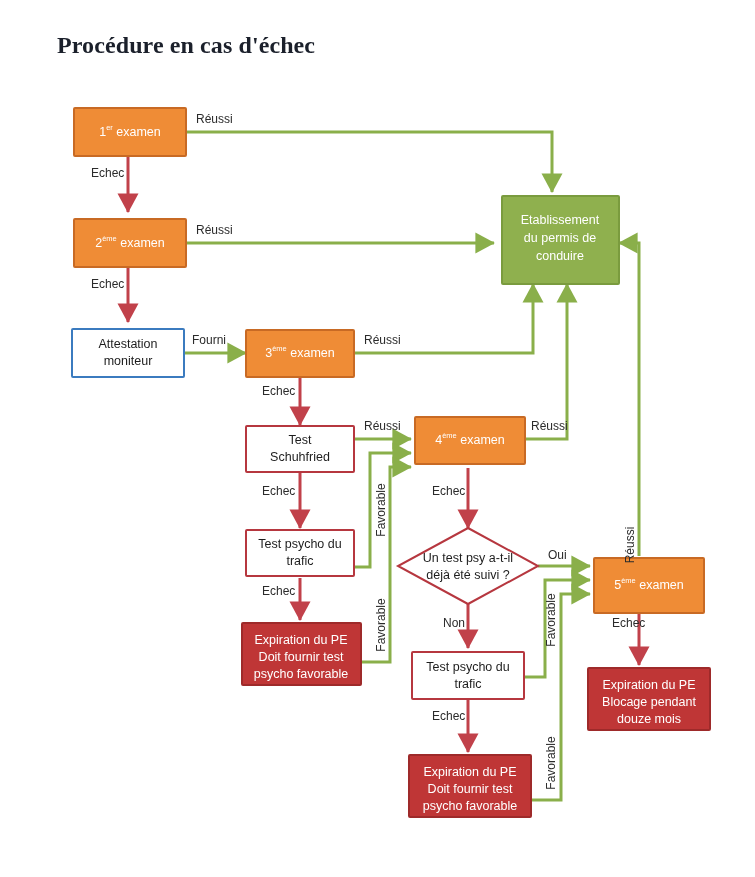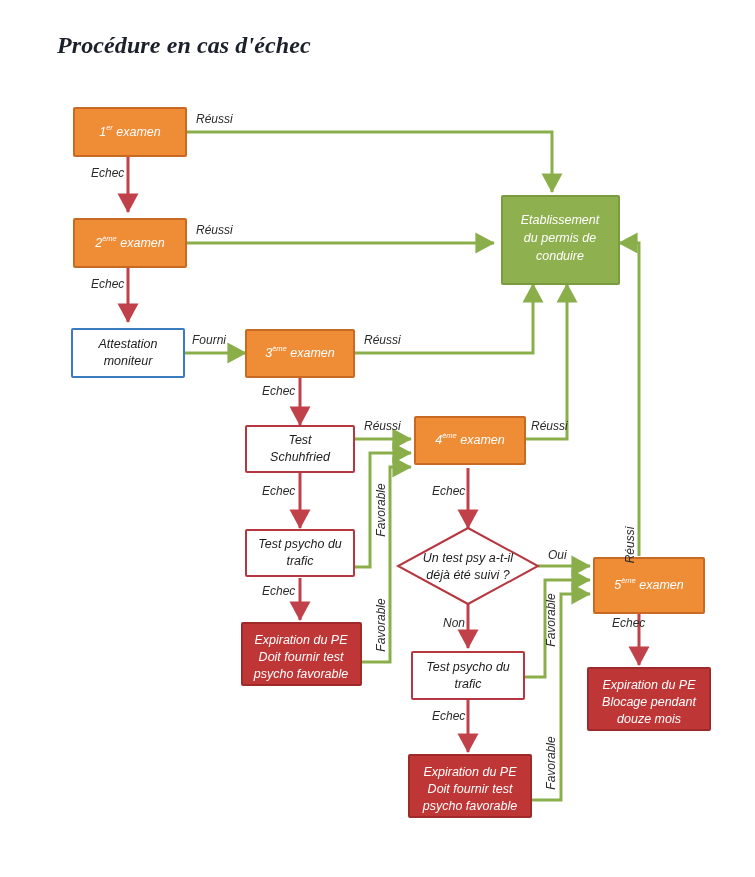--- a/index.html
+++ b/index.html
@@ -12,21 +12,20 @@
     height: 877px;
     font-family: "Liberation Sans", sans-serif;
     position: relative;
     overflow: hidden;
   }
   #page {
     position: relative;
     width: 755px;
     height: 738px;
     background: #ffffff;
-    font-style: italic;
   }
   #title {
     position: absolute;
     left: 57px;
     top: 32px;
     font-family: "Liberation Serif", serif;
     font-weight: bold;
     font-size: 24px;
     color: #1b202b;
     letter-spacing: 0.1px;

